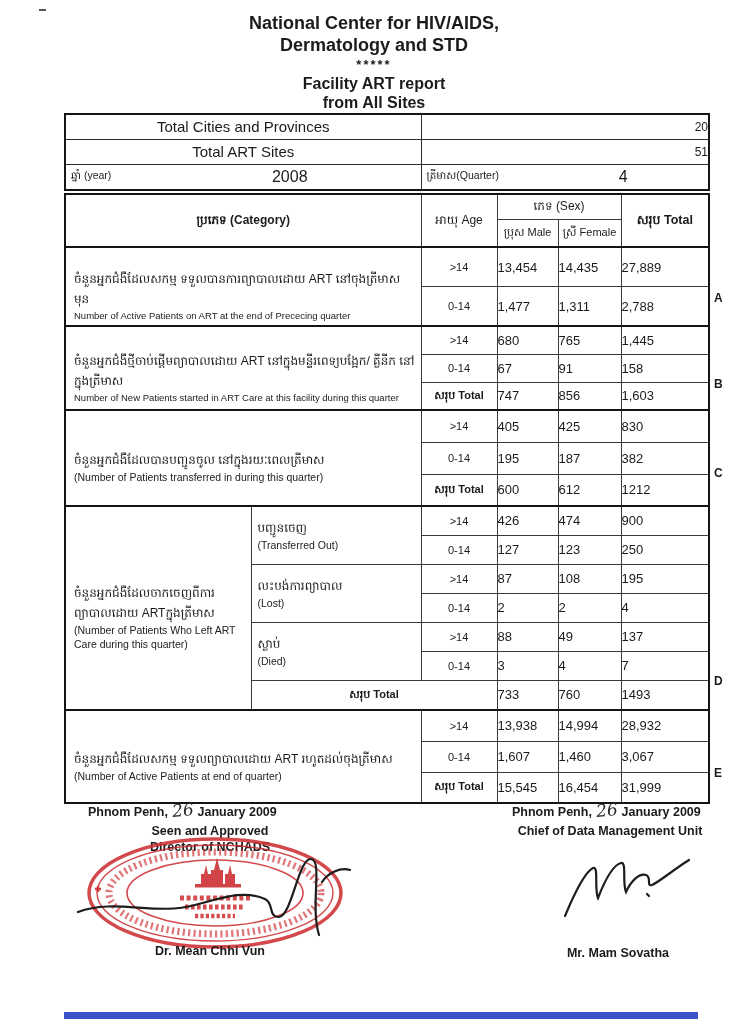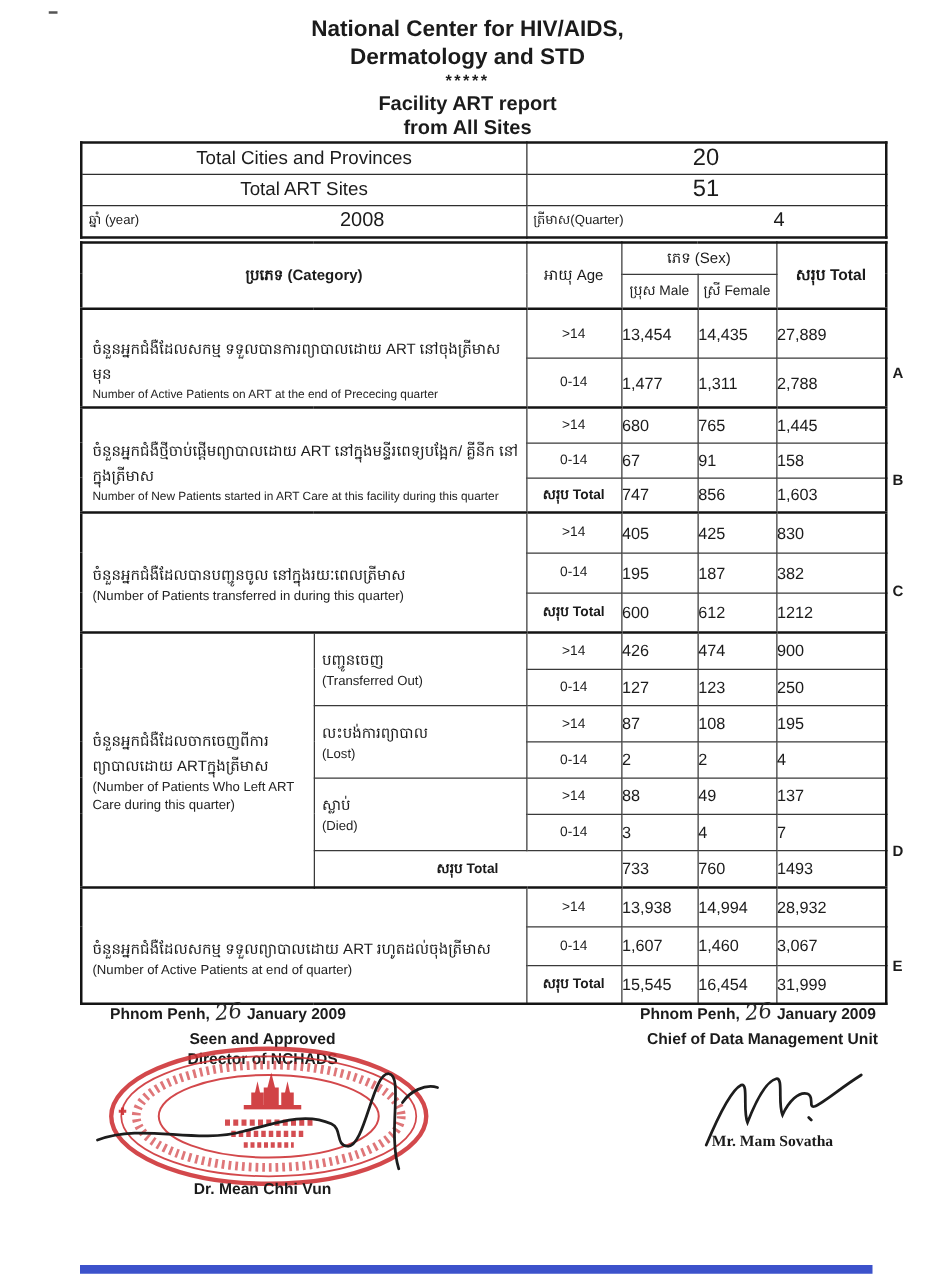--- a/index.html
+++ b/index.html
@@ -20,21 +20,21 @@
 
   
   .sum-table {
     position:absolute; left:64px; top:113px; width:644px;
     border-collapse:collapse; table-layout:fixed;
     border:2px solid #161616;
     padding-left:24px;
   }
   .sum-table td { border:1px solid #2e2e2e; padding:0; vertical-align:middle; }
   .sum-label { text-align:center; font-size:15px; }
-  .sum-value { text-align:center; font-size:19px; }
+  .sum-value { text-align:right; font-size:12px; }
   .yr-cell { display:flex; align-items:center; }
   .yr-label { font-size:10.5px; padding-left:5px; width:88px; flex:none; }
   .q-label  { font-size:10.5px; padding-left:5px; width:112px; flex:none; }
   .yr-value { flex:1; text-align:center; font-size:16px; }
 
   
   .doc-table {
     position:absolute; left:64px; top:193px; width:644px;
     border-collapse:collapse; table-layout:fixed;
     border:2px solid #141414;
@@ -330,17 +330,17 @@
     <span>Phnom Penh,</span><span class="day-hand">26</span><span>January  2009</span>
   </div>
   <div class="ftxt fcenter" style="left:495px; top:824px; width:230px;">Chief of Data Management Unit</div>
 
   <div class="sig-wrap-right">
     <svg width="140" height="72" viewBox="0 0 140 72" xmlns="http://www.w3.org/2000/svg">
       <path d="M10,64 C20,40 30,20 38,16 C44,14 39,36 43,46 C50,28 58,13 66,11 C72,10 67,30 71,40 C76,29 84,21 91,23 C97,25 91,35 97,33 C104,30 118,18 134,8 M92,42 l2,2" fill="none" stroke="#1d1d1d" stroke-width="2.2" stroke-linecap="round"></path>
     </svg>
   </div>
 
-  <div class="ftxt fcenter" style="left:528px; top:906px; width:180px;font-family:Liberation Serif, serif;">Mr. Mam Sovatha</div>
+  <div class="ftxt fcenter" style="left:528px; top:946px; width:180px;">Mr. Mam Sovatha</div>
 
   <div class="bottom-bar"></div>
 
 </div>
 
 </body></html>

